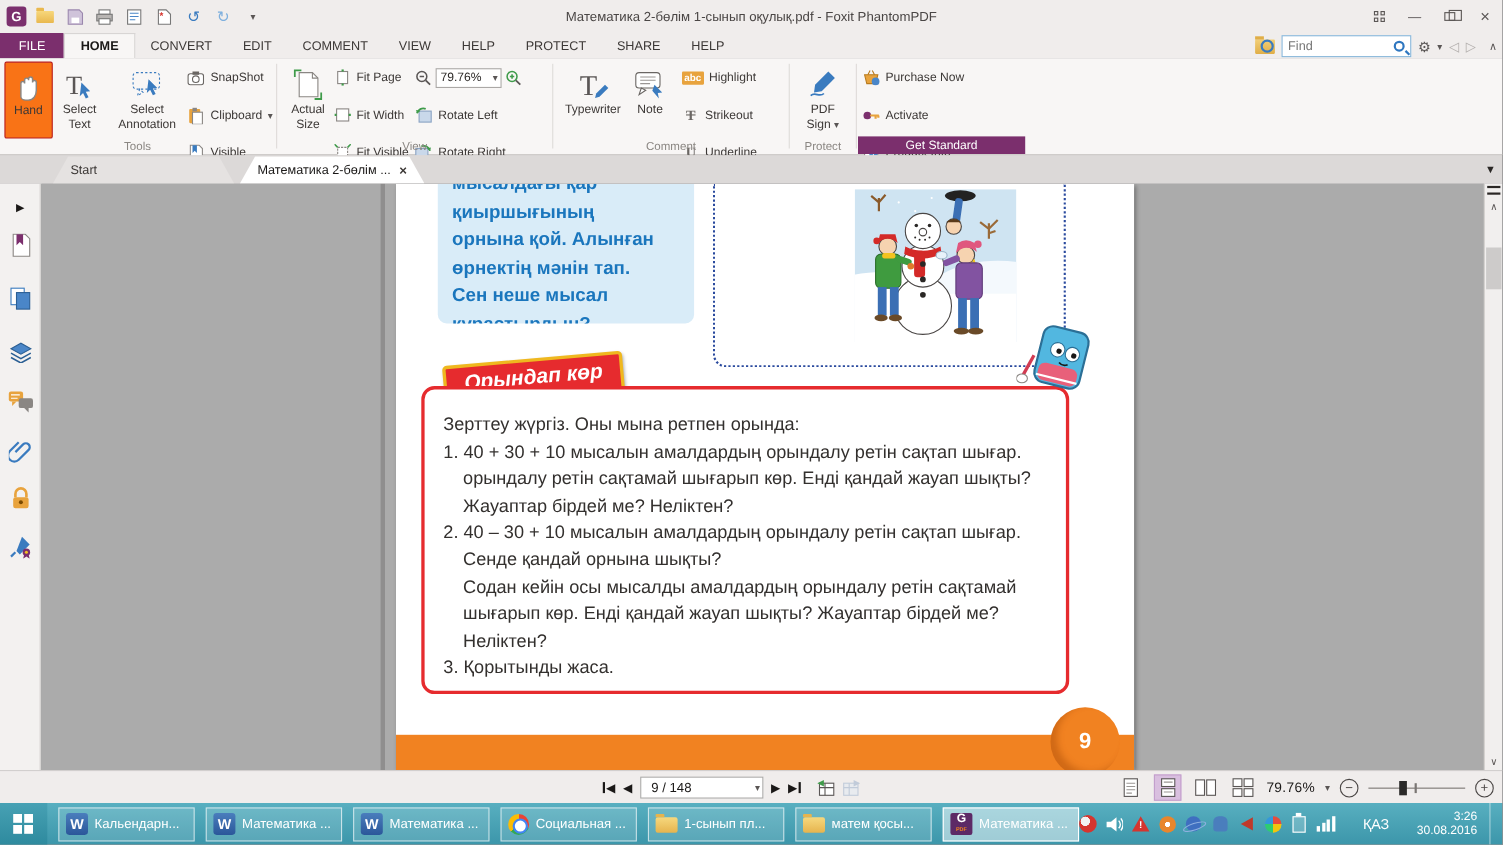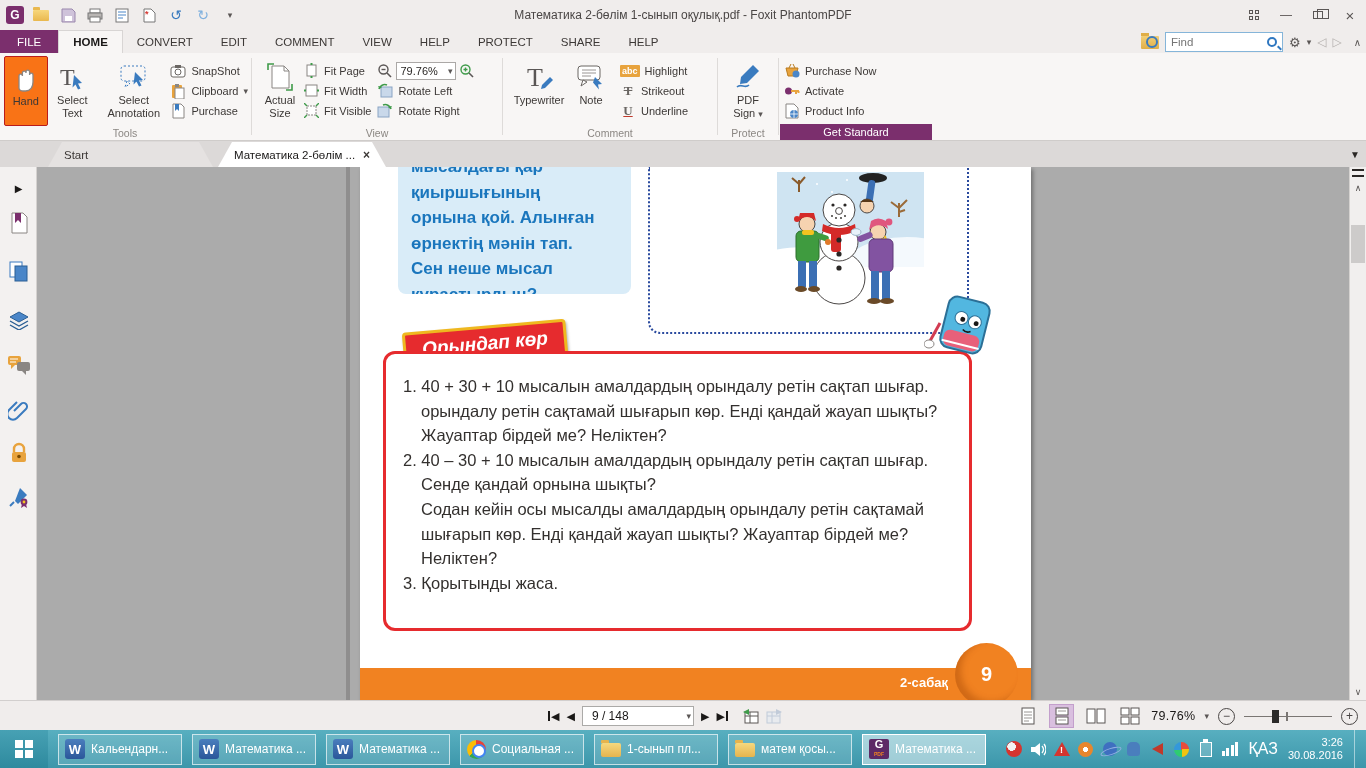--- a/index.html
+++ b/index.html
@@ -38,21 +38,21 @@
 .small-caret{font-size:9px;color:#5a5655}
 
 .ribbon{position:absolute;top:53px;left:0;right:0;height:88px;background:#f8f6f5;border-bottom:1px solid #cfccca;display:flex}
 .rgroup{position:relative;height:100%;display:flex;align-items:flex-start;padding:3px 2px 15px 4px}
 .glabel{position:absolute;bottom:1px;left:0;right:0;text-align:center;font-size:10.5px;color:#8b8783}
 .glabel.purple{background:#7b2f6d;color:#fff;bottom:0;height:16px;line-height:16px;font-size:11px}
 .gsep{width:1px;background:#dedbd9;margin:5px 1px}
 .bigbtn{display:flex;flex-direction:column;align-items:center;padding-top:4px;font-size:11px;color:#3c3836;text-align:center;line-height:13px;height:70px}
 .bicon{height:34px;display:flex;align-items:center;justify-content:center}
 .hand-sel{background:#f97316;border:1px solid #b91c1c;border-radius:2px}
-.smallcol{display:flex;flex-direction:column;gap:3px;padding-top:6px}
+.smallcol{display:flex;flex-direction:column;gap:17px;padding-top:6px}
 .smallbtn{display:flex;align-items:center;gap:5px;font-size:11px;color:#3c3836;height:17px;white-space:nowrap}
 .sicon16{width:16px;height:16px;display:flex;align-items:center;justify-content:center;flex:none}
 .zoomrow{display:flex;align-items:center;gap:3px;height:17px}
 .zoombox{width:60px;height:18px;background:#fff;border:1px solid #aba8a6;font-size:11px;color:#2a2725;display:flex;align-items:center;padding:0 3px}
 .zoombox .small-caret{margin-left:auto}
 .abc-chip{background:#e8a33d;color:#fff;font-size:9px;font-weight:bold;padding:1px 2px;border-radius:1px}
 .strike-T{font-size:13px;color:#6a6663;text-decoration:line-through;font-weight:bold;font-family:"Liberation Serif",serif}
 .under-U{font-size:13px;color:#6a6663;text-decoration:underline;font-weight:bold;font-family:"Liberation Serif",serif;text-decoration-color:#c0392b}
 
 .doctabs{position:absolute;top:141px;left:0;right:0;height:26px;background:#dcd9d8}
@@ -112,21 +112,21 @@
 .tbtn.active{background:rgba(255,255,255,.5);border-color:#fff}
 .wicon{width:20px;height:20px;background:linear-gradient(#4a7ebd,#2b579a);border-radius:3px;color:#fff;font-weight:bold;font-size:13px;display:flex;align-items:center;justify-content:center;flex:none}
 .chromeicon{width:19px;height:19px;border-radius:50%;background:conic-gradient(#ea4335 0 30%,#34a853 0 63%,#fbbc05 0 100%);position:relative;flex:none}
 .chromeicon:after{content:"";position:absolute;left:4.5px;top:4.5px;width:10px;height:10px;border-radius:50%;background:#fff;border:2px solid #4285f4}
 .foldericon{width:20px;height:14px;background:linear-gradient(#f6d87e,#e6b44e);border-radius:2px;position:relative;margin-top:2px;flex:none}
 .foldericon:before{content:"";position:absolute;top:-3px;left:0;width:8px;height:3px;background:#e6b44e;border-radius:1px 1px 0 0}
 .foxiticon{width:20px;height:20px;background:#5d2a66;border-radius:2px;display:flex;flex-direction:column;align-items:center;justify-content:center;color:#fff;font-weight:bold;font-size:11px;line-height:10px;flex:none}
 .foxiticon small{font-size:5px;color:#f08221;font-weight:bold}
 .tray{margin-left:auto;display:flex;align-items:center;gap:7px;padding-right:4px}
 .tico{width:17px;height:17px;display:flex;align-items:center;justify-content:center;position:relative}
-.lang{color:#fff;font-size:16px;margin:0 3px}
+.lang{color:#fff;font-size:13px;margin:0 18px}
 .clock{color:#fff;font-size:11px;text-align:right;line-height:13.5px;margin-right:4px}
 .showdesk{width:8px;height:38px;border-left:1px solid rgba(255,255,255,.5)}
 
 .t-swirl{width:16px;height:16px;border-radius:50%;background:radial-gradient(circle at 35% 35%,#f3f3f3 0 28%,#d5352f 30%)}
 .t-warn{width:0;height:0;border-left:8px solid transparent;border-right:8px solid transparent;border-bottom:14px solid #d5352f;position:relative}
 .t-warn span{position:absolute;left:-2px;top:3px;color:#fff;font-size:9px;font-weight:bold}
 .t-flower{width:15px;height:15px;border-radius:50%;background:radial-gradient(circle at 50% 50%,#fff 0 22%,#e8862c 24%)}
 .t-planet{width:14px;height:14px;border-radius:50%;background:#3f6fc0;position:relative}
 .t-planet:after{content:"";position:absolute;left:-3px;top:6px;width:20px;height:5px;border:1.5px solid #8fb0e0;border-radius:50%;transform:rotate(-18deg)}
 .t-glove{width:13px;height:14px;border-radius:5px 5px 3px 3px;background:#4a7ebd}
@@ -278,21 +278,21 @@
           <span>Clipboard</span>
           <span class="small-caret">▾</span>
         </div>
         <div class="smallbtn">
           <span class="sicon16">
               <svg width="13" height="16">
                 <path d="M1 1h8l3 3v11H1z" fill="#fff" stroke="#8a8683"></path>
                 <path d="M3 1v7l2-2 2 2V1z" fill="#3a7bbf"></path>
               </svg>
             </span>
-          <span>Purchase</span>
+          <span>Visible</span>
         </div>
       </div>
       <div class="glabel">Tools</div>
     </div>
     <div class="gsep"></div>
 
     <div class="rgroup" style="width:248px">
       <div class="bigbtn" style="width:46px">
         <span class="bicon">
             <svg width="28" height="30">
@@ -607,20 +607,21 @@
         </span>
 
         <div class="badgewrap">
           <span class="badge">Орындап көр</span>
           <span class="btri-y"></span>
           <span class="btri-r"></span>
         </div>
 
         <div class="redbox">
           <div class="tasktext">
+            <div class="tl">Зерттеу жүргіз. Оны мына ретпен орында:</div>
             <div class="tl">1. 40 + 30 + 10 мысалын амалдардың орындалу ретін сақтап шығар.</div>
             <div class="tl ind">орындалу ретін сақтамай шығарып көр. Енді қандай жауап шықты?</div>
             <div class="tl ind">Жауаптар бірдей ме? Неліктен?</div>
             <div class="tl">2. 40 – 30 + 10 мысалын амалдардың орындалу ретін сақтап шығар.</div>
             <div class="tl ind">Сенде қандай орнына шықты?</div>
             <div class="tl ind">Содан кейін осы мысалды амалдардың орындалу ретін сақтамай</div>
             <div class="tl ind">шығарып көр. Енді қандай жауап шықты? Жауаптар бірдей ме? Неліктен?</div>
             <div class="tl">3. Қорытынды жаса.</div>
           </div>
         </div>
@@ -636,21 +637,20 @@
               <circle cx="35.5" cy="27" r="2.4" fill="#1a1817"></circle>
                 <circle cx="49.5" cy="28" r="2.4" fill="#1a1817"></circle>
               <path d="M38 37q4 3 8 0" fill="none" stroke="#1a1817" stroke-width="1.6"></path>
             </g>
             <path d="M16 30L6 48" stroke="#d23b52" stroke-width="3"></path>
             <ellipse cx="5" cy="51" rx="5" ry="4" fill="#fff" stroke="#8a8683"></ellipse>
           </svg>
         </span>
 
         <div class="footerbar"></div>
-        <div class="lesson">2-сабақ</div>
         <div class="pagecircle">
             <span>9</span>
           </div>
       </div>
 
       <div class="abs" style="left:308px;top:0;width:4px;height:533px;background:#8f8e8e"></div>
     </div>
 
     <div class="vscroll">
       <span class="vsplit"></span>

